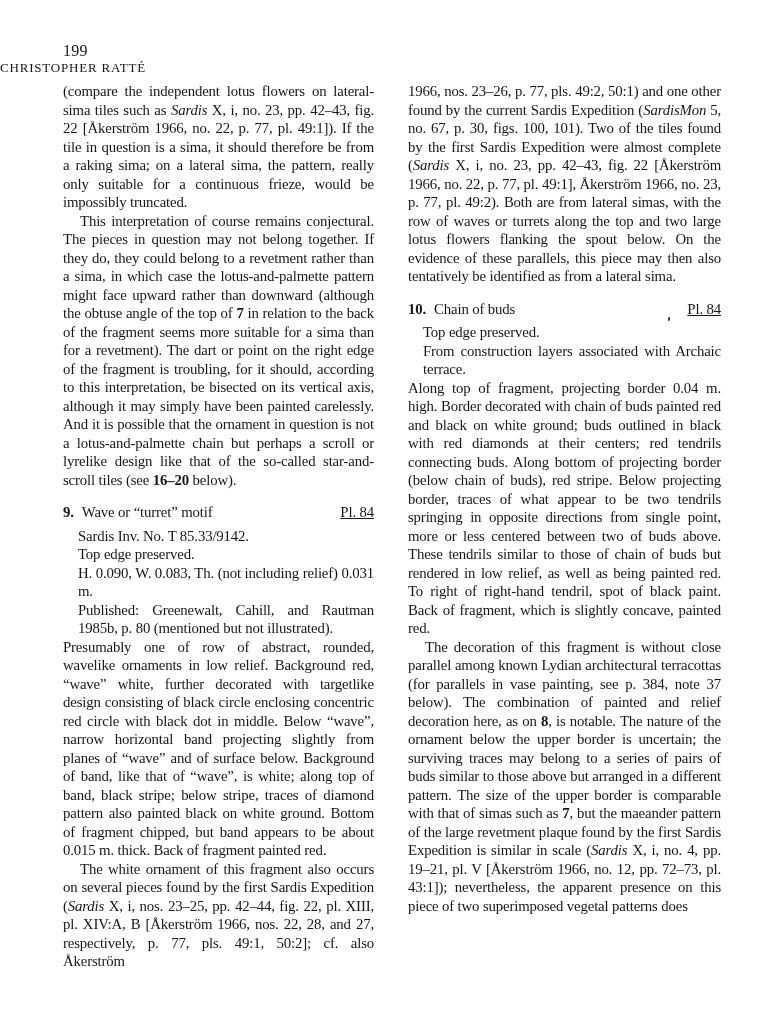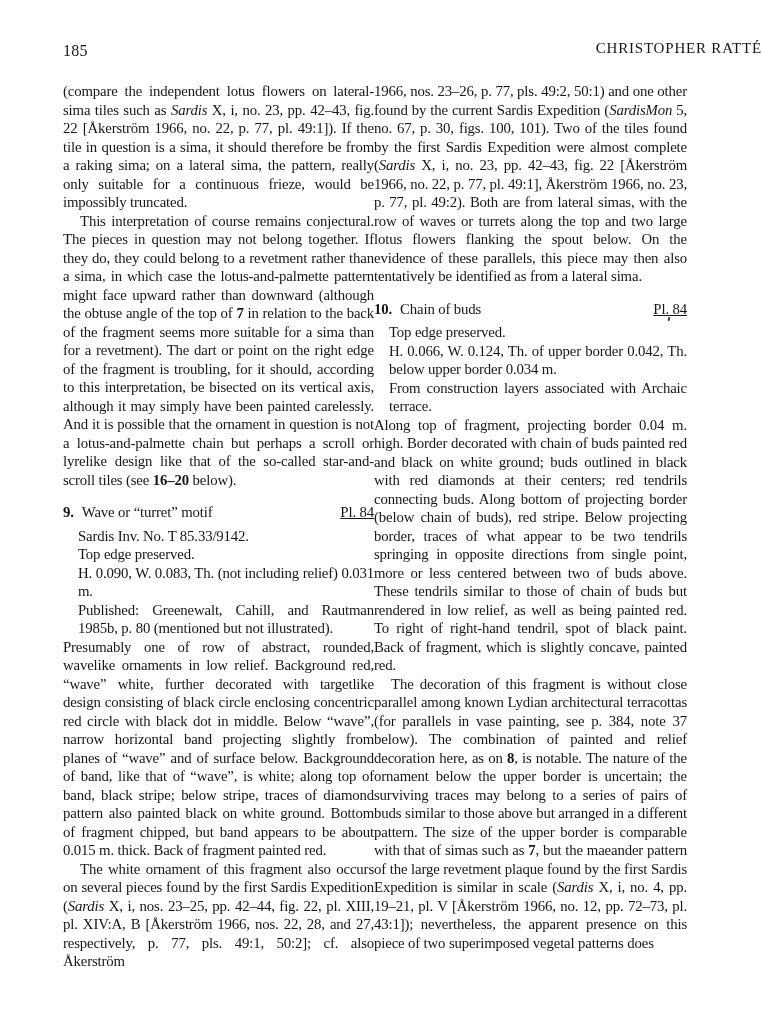--- a/index.html
+++ b/index.html
@@ -10,31 +10,31 @@
     color:#161616;
     position:relative;
     overflow:hidden;
   }
   .page{position:absolute;inset:0;}
   .page-number{
     position:absolute;left:63px;top:42px;
     font-size:16px;letter-spacing:0.3px;
   }
   .running-head{
-    position:absolute;left:0;top:40px;width:100%;
-    text-align:right;font-size:15px;letter-spacing:0.8px;
+    position:absolute;left:0;top:60px;width:100%;
+    text-align:left;font-size:13px;letter-spacing:0.8px;
   }
   .column{
     position:absolute;top:82px;
     font-size:14.8px;line-height:18.5px;
     text-align:justify;
     letter-spacing:-0.15px;
   }
   .col-left{left:63px;width:311px;}
-  .col-right{left:374px;width:313px;}
+  .col-right{left:408px;width:313px;}
   .column p{margin:0;}
   p.indent{text-indent:17px;}
   p.catalog{padding-left:15px;}
   .entry-heading{
     display:flex;align-items:flex-end;
     margin:14px 0 5px 0;
   }
   .entry-num{font-weight:bold;margin-right:8px;}
   .entry-title{}
   .plate-ref{margin-left:auto;text-decoration:underline;}
@@ -43,21 +43,21 @@
   .artifact{
     position:absolute;left:668px;top:317px;
     width:2px;height:4px;border-radius:1px;
     background:#3a3a3a;transform:rotate(12deg);
   }
 </style>
 </head>
 <body>
 
 <div class="page">
-  <span class="page-number">185</span>
+  <span class="page-number">199</span>
   <div class="running-head">CHRISTOPHER RATTÉ</div>
   <div class="column col-left">
       <p class="flush"><span>(compare the independent lotus flowers on lateral-sima tiles such as </span><span class="it">Sardis</span><span> X, i, no. 23, pp. 42–43, fig. 22 [Åkerström 1966, no. 22, p. 77, pl. 49:1]). If the tile in question is a sima, it should therefore be from a raking sima; on a lateral sima, the pattern, really only suitable for a continuous frieze, would be impossibly truncated.</span></p>
       <p class="indent"><span>This interpretation of course remains conjectural. The pieces in question may not belong together. If they do, they could belong to a revetment rather than a sima, in which case the lotus-and-palmette pattern might face upward rather than downward (although the obtuse angle of the top of </span><span class="bd">7</span><span> in relation to the back of the fragment seems more suitable for a sima than for a revetment). The dart or point on the right edge of the fragment is troubling, for it should, according to this interpretation, be bisected on its vertical axis, although it may simply have been painted carelessly. And it is possible that the ornament in question is not a lotus-and-palmette chain but perhaps a scroll or lyrelike design like that of the so-called star-and-scroll tiles (see </span><span class="bd">16–20</span><span> below).</span></p>
       <div class="entry-heading">
         <span class="entry-num">9.</span>
         <span class="entry-title">Wave or “turret” motif</span>
         <span class="plate-ref">Pl. 84</span>
       </div>
       <p class="catalog"><span>Sardis Inv. No. T 85.33/9142.</span></p>
@@ -68,19 +68,18 @@
       <p class="indent"><span>The white ornament of this fragment also occurs on several pieces found by the first Sardis Expedition (</span><span class="it">Sardis</span><span> X, i, nos. 23–25, pp. 42–44, fig. 22, pl. XIII, pl. XIV:A, B [Åkerström 1966, nos. 22, 28, and 27, respectively, p. 77, pls. 49:1, 50:2]; cf. also Åkerström</span></p>
     </div>
   <div class="column col-right">
       <p class="flush"><span>1966, nos. 23–26, p. 77, pls. 49:2, 50:1) and one other found by the current Sardis Expedition (</span><span class="it">SardisMon</span><span> 5, no. 67, p. 30, figs. 100, 101).  Two of the tiles found by the first Sardis Expedition were almost complete (</span><span class="it">Sardis</span><span> X, i, no. 23, pp. 42–43, fig. 22 [Åkerström 1966, no. 22, p. 77, pl. 49:1], Åkerström 1966, no. 23, p. 77, pl. 49:2).  Both are from lateral simas, with the row of waves or turrets along the top and two large lotus flowers flanking the spout below.  On the evidence of these parallels, this piece may then also tentatively be identified as from a lateral sima.</span></p>
       <div class="entry-heading">
         <span class="entry-num">10.</span>
         <span class="entry-title">Chain of buds</span>
         <span class="plate-ref">Pl. 84</span>
       </div>
       <p class="catalog"><span>Top edge preserved.</span></p>
-      <p class="catalog"><span>H. 0.066, W. 0.124, Th. of upper border 0.042, Th. below upper border 0.034 m.</span></p>
       <p class="catalog"><span>From construction layers associated with Archaic terrace.</span></p>
       <p class="flush"><span>Along top of fragment, projecting border 0.04 m. high.  Border decorated with chain of buds painted red and black on white ground; buds outlined in black with red diamonds at their centers; red tendrils connecting buds.  Along bottom of projecting border (below chain of buds), red stripe.  Below projecting border, traces of what appear to be two tendrils springing in opposite directions from single point, more or less centered between two of buds above.  These tendrils similar to those of chain of buds but rendered in low relief, as well as being painted red.  To right of right-hand tendril, spot of black paint.  Back of fragment, which is slightly concave, painted red.</span></p>
       <p class="indent"><span>The decoration of this fragment is without close parallel among known Lydian architectural terracottas (for parallels in vase painting, see p. 384, note 37 below).  The combination of painted and relief decoration here, as on </span><span class="bd">8</span><span>, is notable.  The nature of the ornament below the upper border is uncertain; the surviving traces may belong to a series of pairs of buds similar to those above but arranged in a different pattern.  The size of the upper border is comparable with that of simas such as </span><span class="bd">7</span><span>, but the maeander pattern of the large revetment plaque found by the first Sardis Expedition is similar in scale (</span><span class="it">Sardis</span><span> X, i, no. 4, pp. 19–21, pl. V [Åkerström 1966, no. 12, pp. 72–73, pl. 43:1]); nevertheless, the apparent presence on this piece of two superimposed vegetal patterns does</span></p>
     </div>
   <span class="artifact"></span>
 </div>
 
 </body></html>

